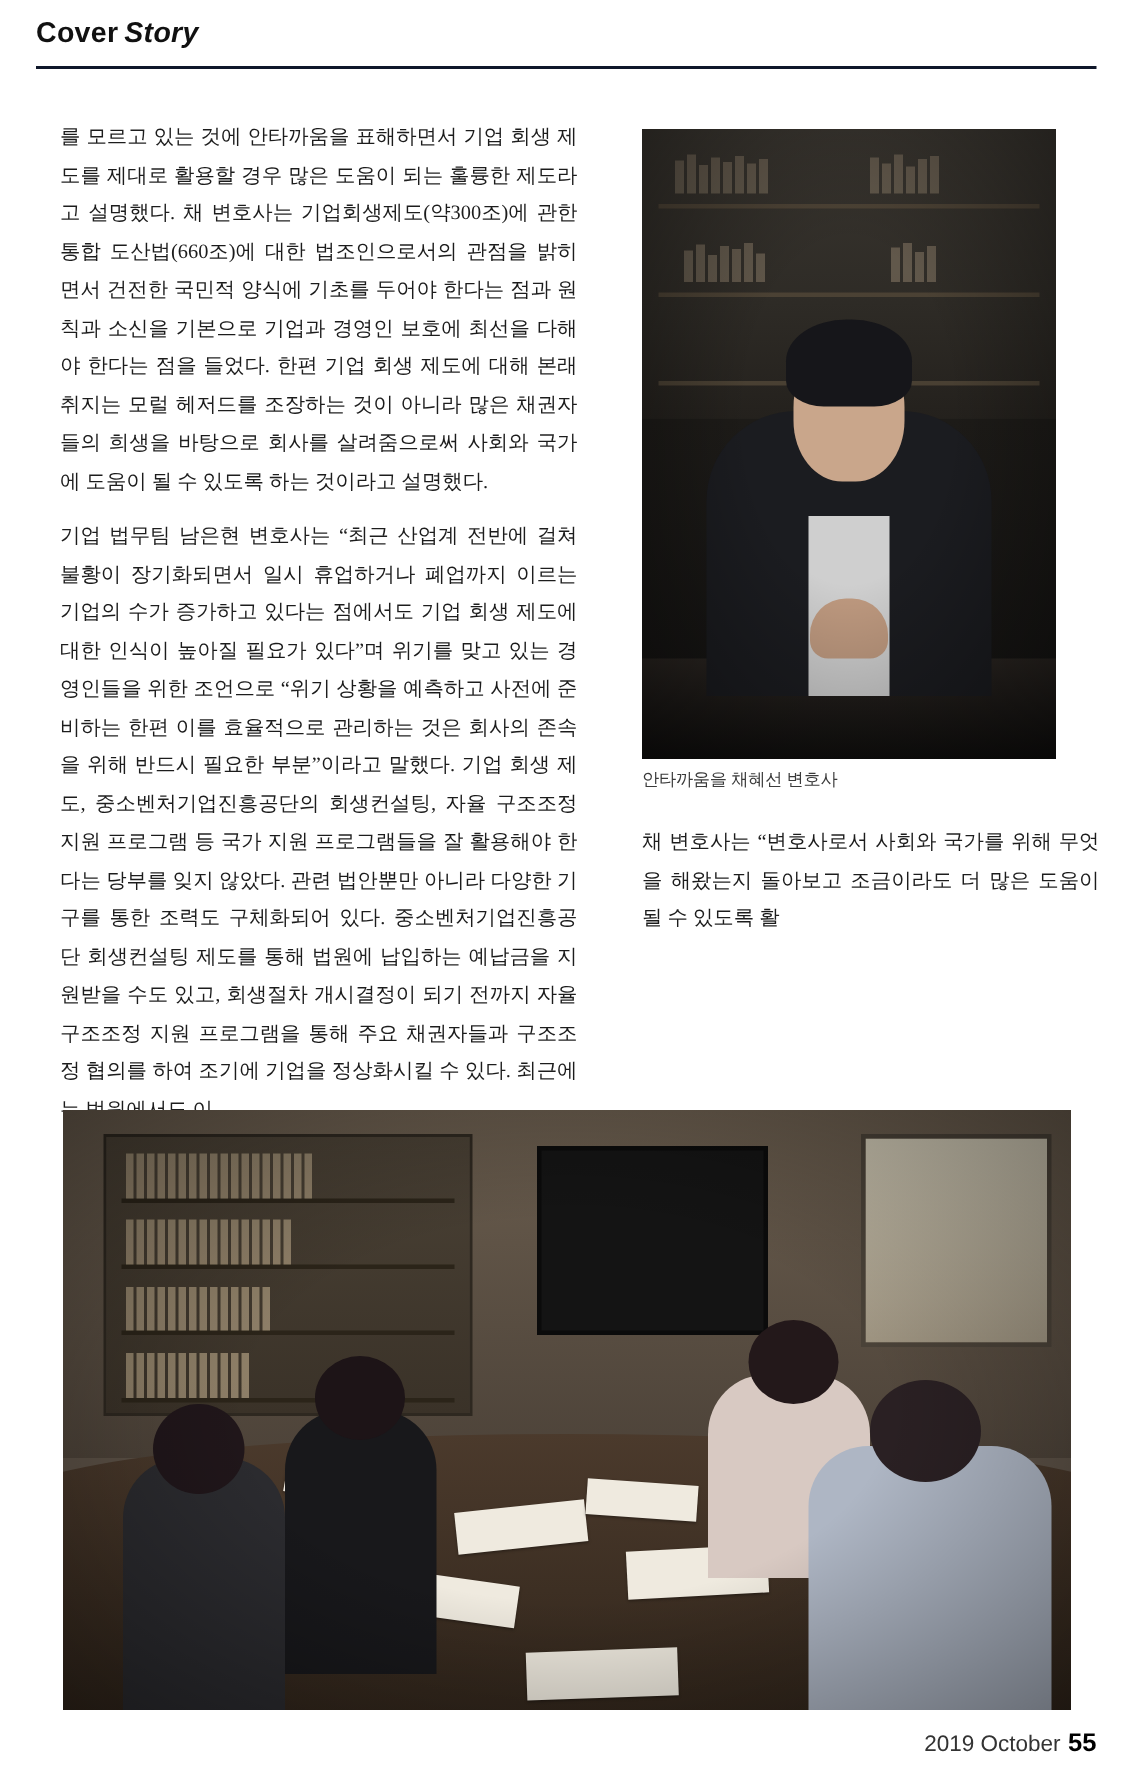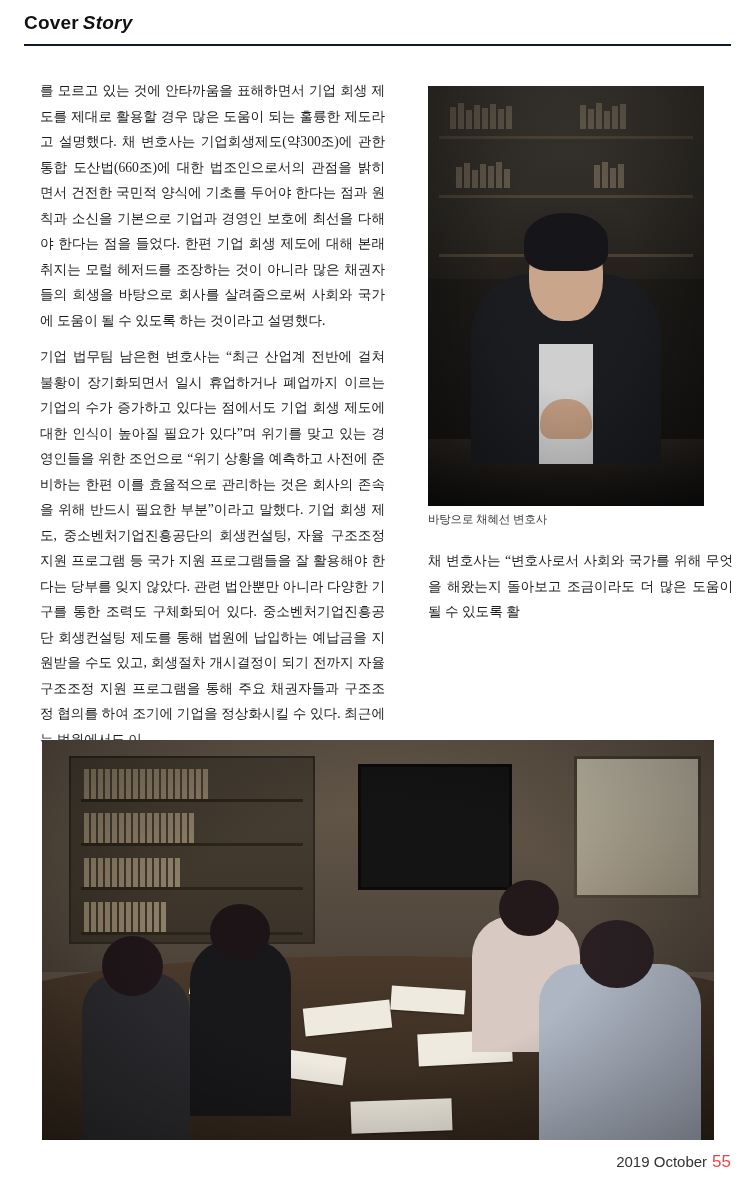--- a/index.html
+++ b/index.html
@@ -294,22 +294,22 @@
     color: #333333;
     display: flex;
     align-items: baseline;
     gap: 5px;
   }
   .footer-issue {
     font-size: 15px;
   }
   .footer-pageno {
     font-size: 17px;
-    font-weight: normal;
-    color: #ef4444;
+    font-weight: bold;
+    color: #000000;
   }
 </style>
 </head>
 <body>
 
 <div class="page-header">
   <div class="header-title">
     <span class="hw-bold">Cover</span><span class="hw-italic">Story</span>
   </div>
 </div>
@@ -360,21 +360,21 @@
   <div class="wall-lower"></div>
   <div class="desk"></div>
   <div class="person-body"></div>
   <div class="person-shirt"></div>
   <div class="person-head"></div>
   <div class="person-hair"></div>
   <div class="person-hands"></div>
   <div class="vignette"></div>
 </div>
 
-<div class="photo-caption">바탕으로 채혜선 변호사</div>
+<div class="photo-caption">안타까움을 채혜선 변호사</div>
 
 <div class="col-right-text">
   <p class="body-text">채 변호사는 “변호사로서 사회와 국가를 위해 무엇을 해왔는지 돌아보고 조금이라도 더 많은 도움이 될 수 있도록 활</p>
 </div>
 
 <div class="bottom-photo">
   <div class="bp-wall"></div>
 
   <div class="bp-shelf">
     <div class="row" style="top:2%;">

